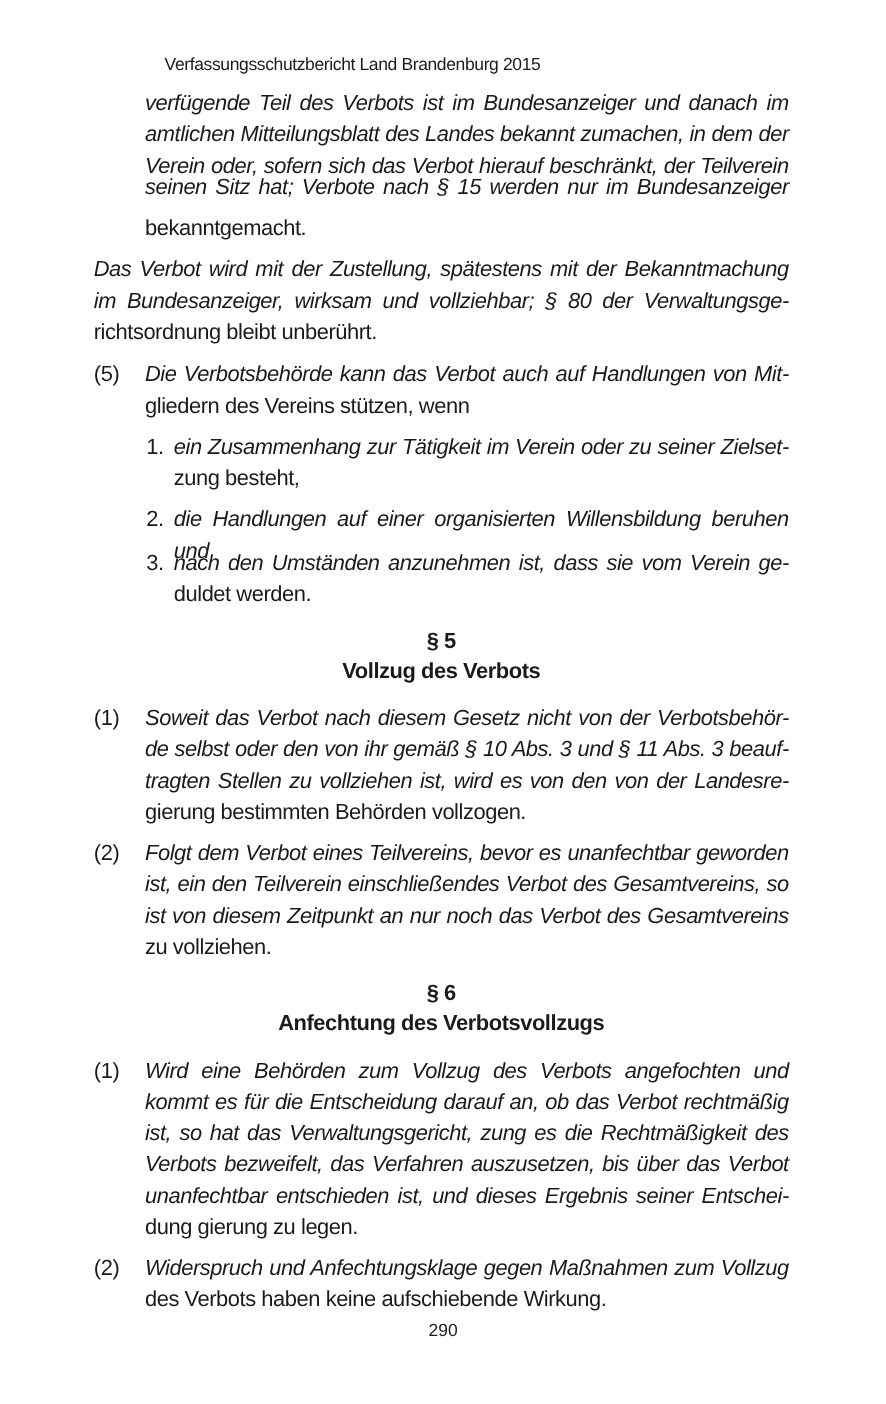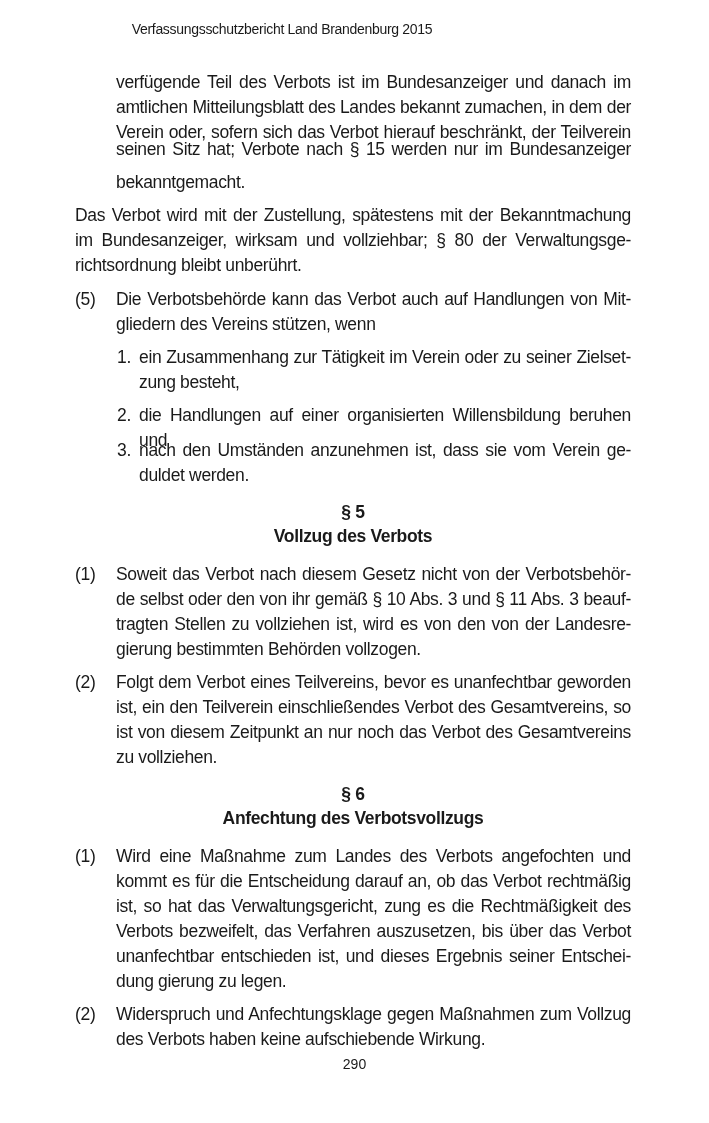--- a/index.html
+++ b/index.html
@@ -1,22 +1,22 @@
 <!DOCTYPE html>
 <html><head>
   <meta charset="utf-8">
   <style>
     html, body { margin: 0; padding: 0; background: #ffffff; }
     body { width: 709px; height: 1123px; position: relative; overflow: hidden;
            font-family: "Liberation Sans", sans-serif; color: #1a1a1a; }
-    .hdr { position: absolute; top: 21px; left: 0; width: 564px; text-align: center;
+    .hdr { position: absolute; top: 43px; left: 0; width: 564px; text-align: center;
            font-size: 14px; letter-spacing: -0.3px; }
     .ln { position: absolute; font-size: 17.5px; line-height: 25px; white-space: nowrap;
           letter-spacing: -0.35px; text-align: center; }
-    .j { text-align: justify; text-align-last: justify; white-space: normal; }
+    .j { text-align: justify; text-align-last: justify; white-space: normal; font-style: italic; }
     .c { text-align: center; }
     .b { font-weight: bold; }
     .num { position: absolute; font-size: 17.5px; line-height: 25px; letter-spacing: -0.3px; }
     .pg { position: absolute; top: 1056px; left: 0; width: 709px; text-align: center;
           font-size: 14px; }
   </style>
 </head>
 <body>
 
 <div class="hdr">Verfassungsschutzbericht Land Brandenburg 2015</div>
@@ -73,21 +73,21 @@
   <div class="ln" style="top:745px;left:116px">zu vollziehen.</div>
 </div>
 
 <div>
   <div class="ln c b" style="top:782px;left:75px;width:556px">§ 6</div>
   <div class="ln c b" style="top:806px;left:75px;width:556px">Anfechtung des Verbotsvollzugs</div>
 </div>
 
 <div>
   <div class="num" style="top:844px;left:75px">(1)</div>
-  <div class="ln j" style="top:844px;left:116px;width:515px">Wird eine Maßnahme zum Landes des Verbots angefochten und</div>
+  <div class="ln j" style="top:844px;left:116px;width:515px">Wird eine Behörden zum Vollzug des Verbots angefochten und</div>
   <div class="ln j" style="top:869px;left:116px;width:515px">kommt es für die Entscheidung darauf an, ob das Verbot rechtmäßig</div>
   <div class="ln j" style="top:894px;left:116px;width:515px">ist, so hat das Verwaltungsgericht, zung es die Rechtmäßigkeit des</div>
   <div class="ln j" style="top:919px;left:116px;width:515px">Verbots bezweifelt, das Verfahren auszusetzen, bis über das Verbot</div>
   <div class="ln j" style="top:944px;left:116px;width:515px">unanfechtbar entschieden ist, und dieses Ergebnis seiner Entschei-</div>
   <div class="ln" style="top:969px;left:116px">dung gierung zu legen.</div>
 </div>
 
 <div>
   <div class="num" style="top:1002px;left:75px">(2)</div>
   <div class="ln j" style="top:1002px;left:116px;width:515px">Widerspruch und Anfechtungsklage gegen Maßnahmen zum Vollzug</div>

